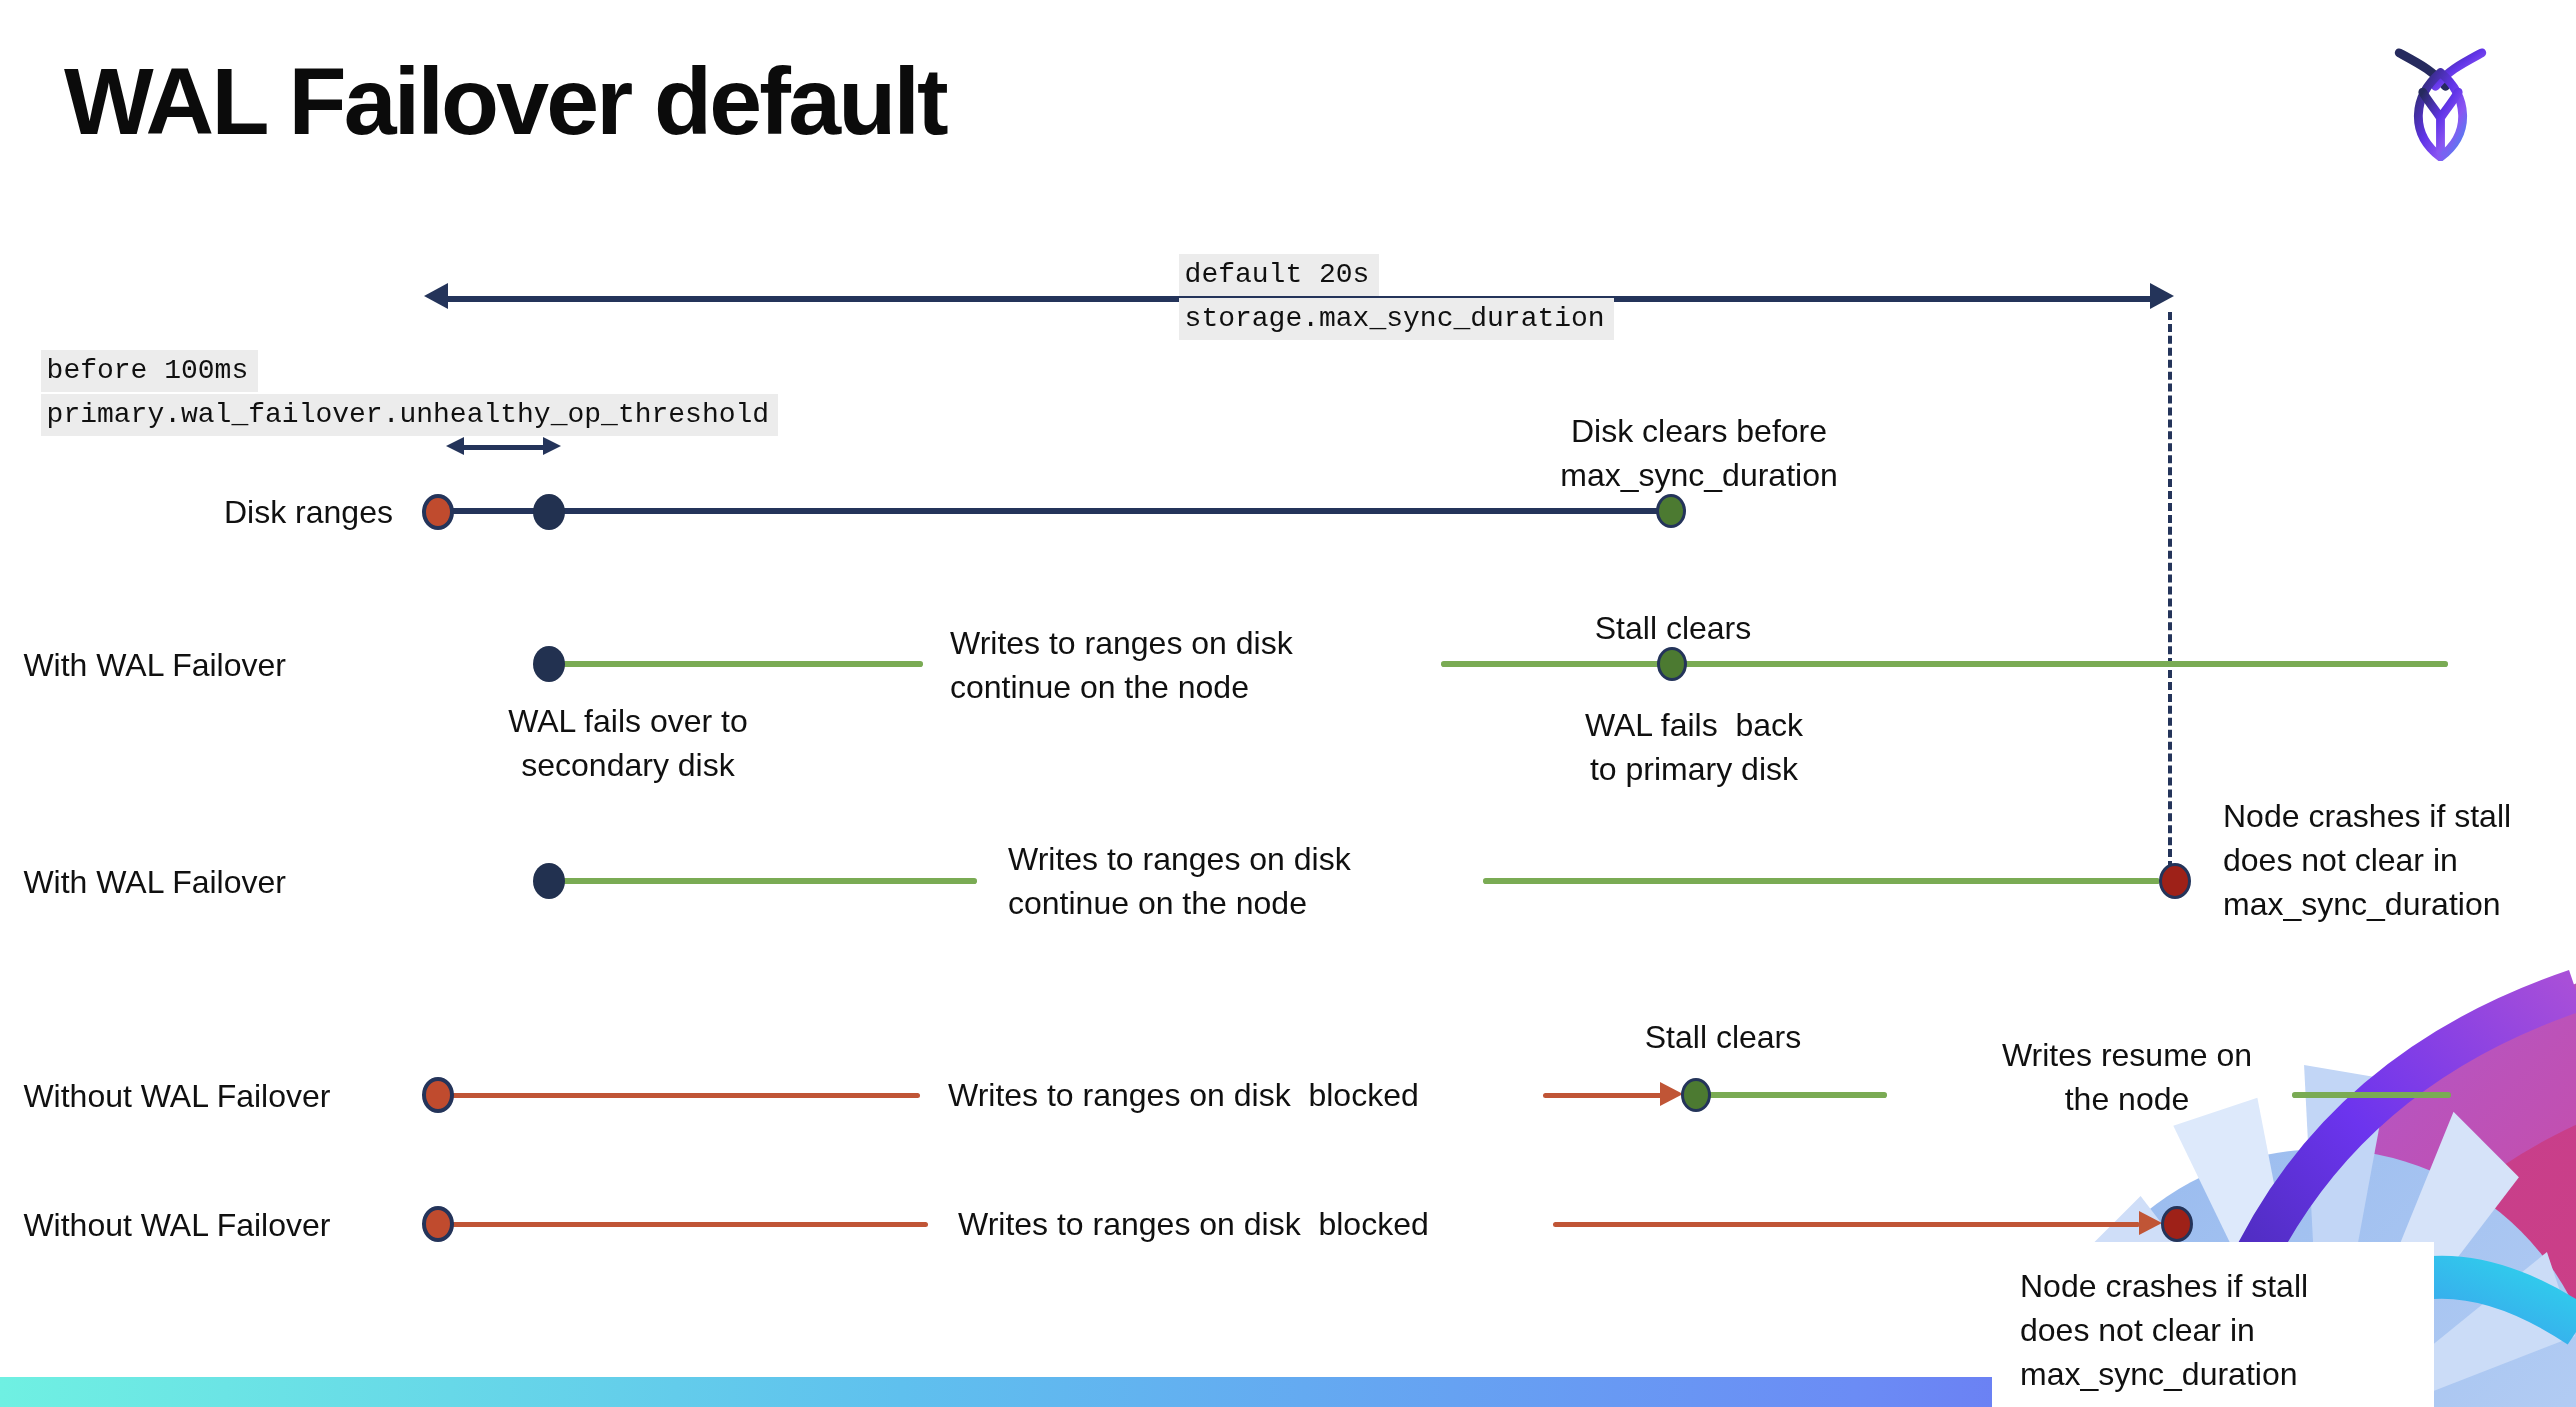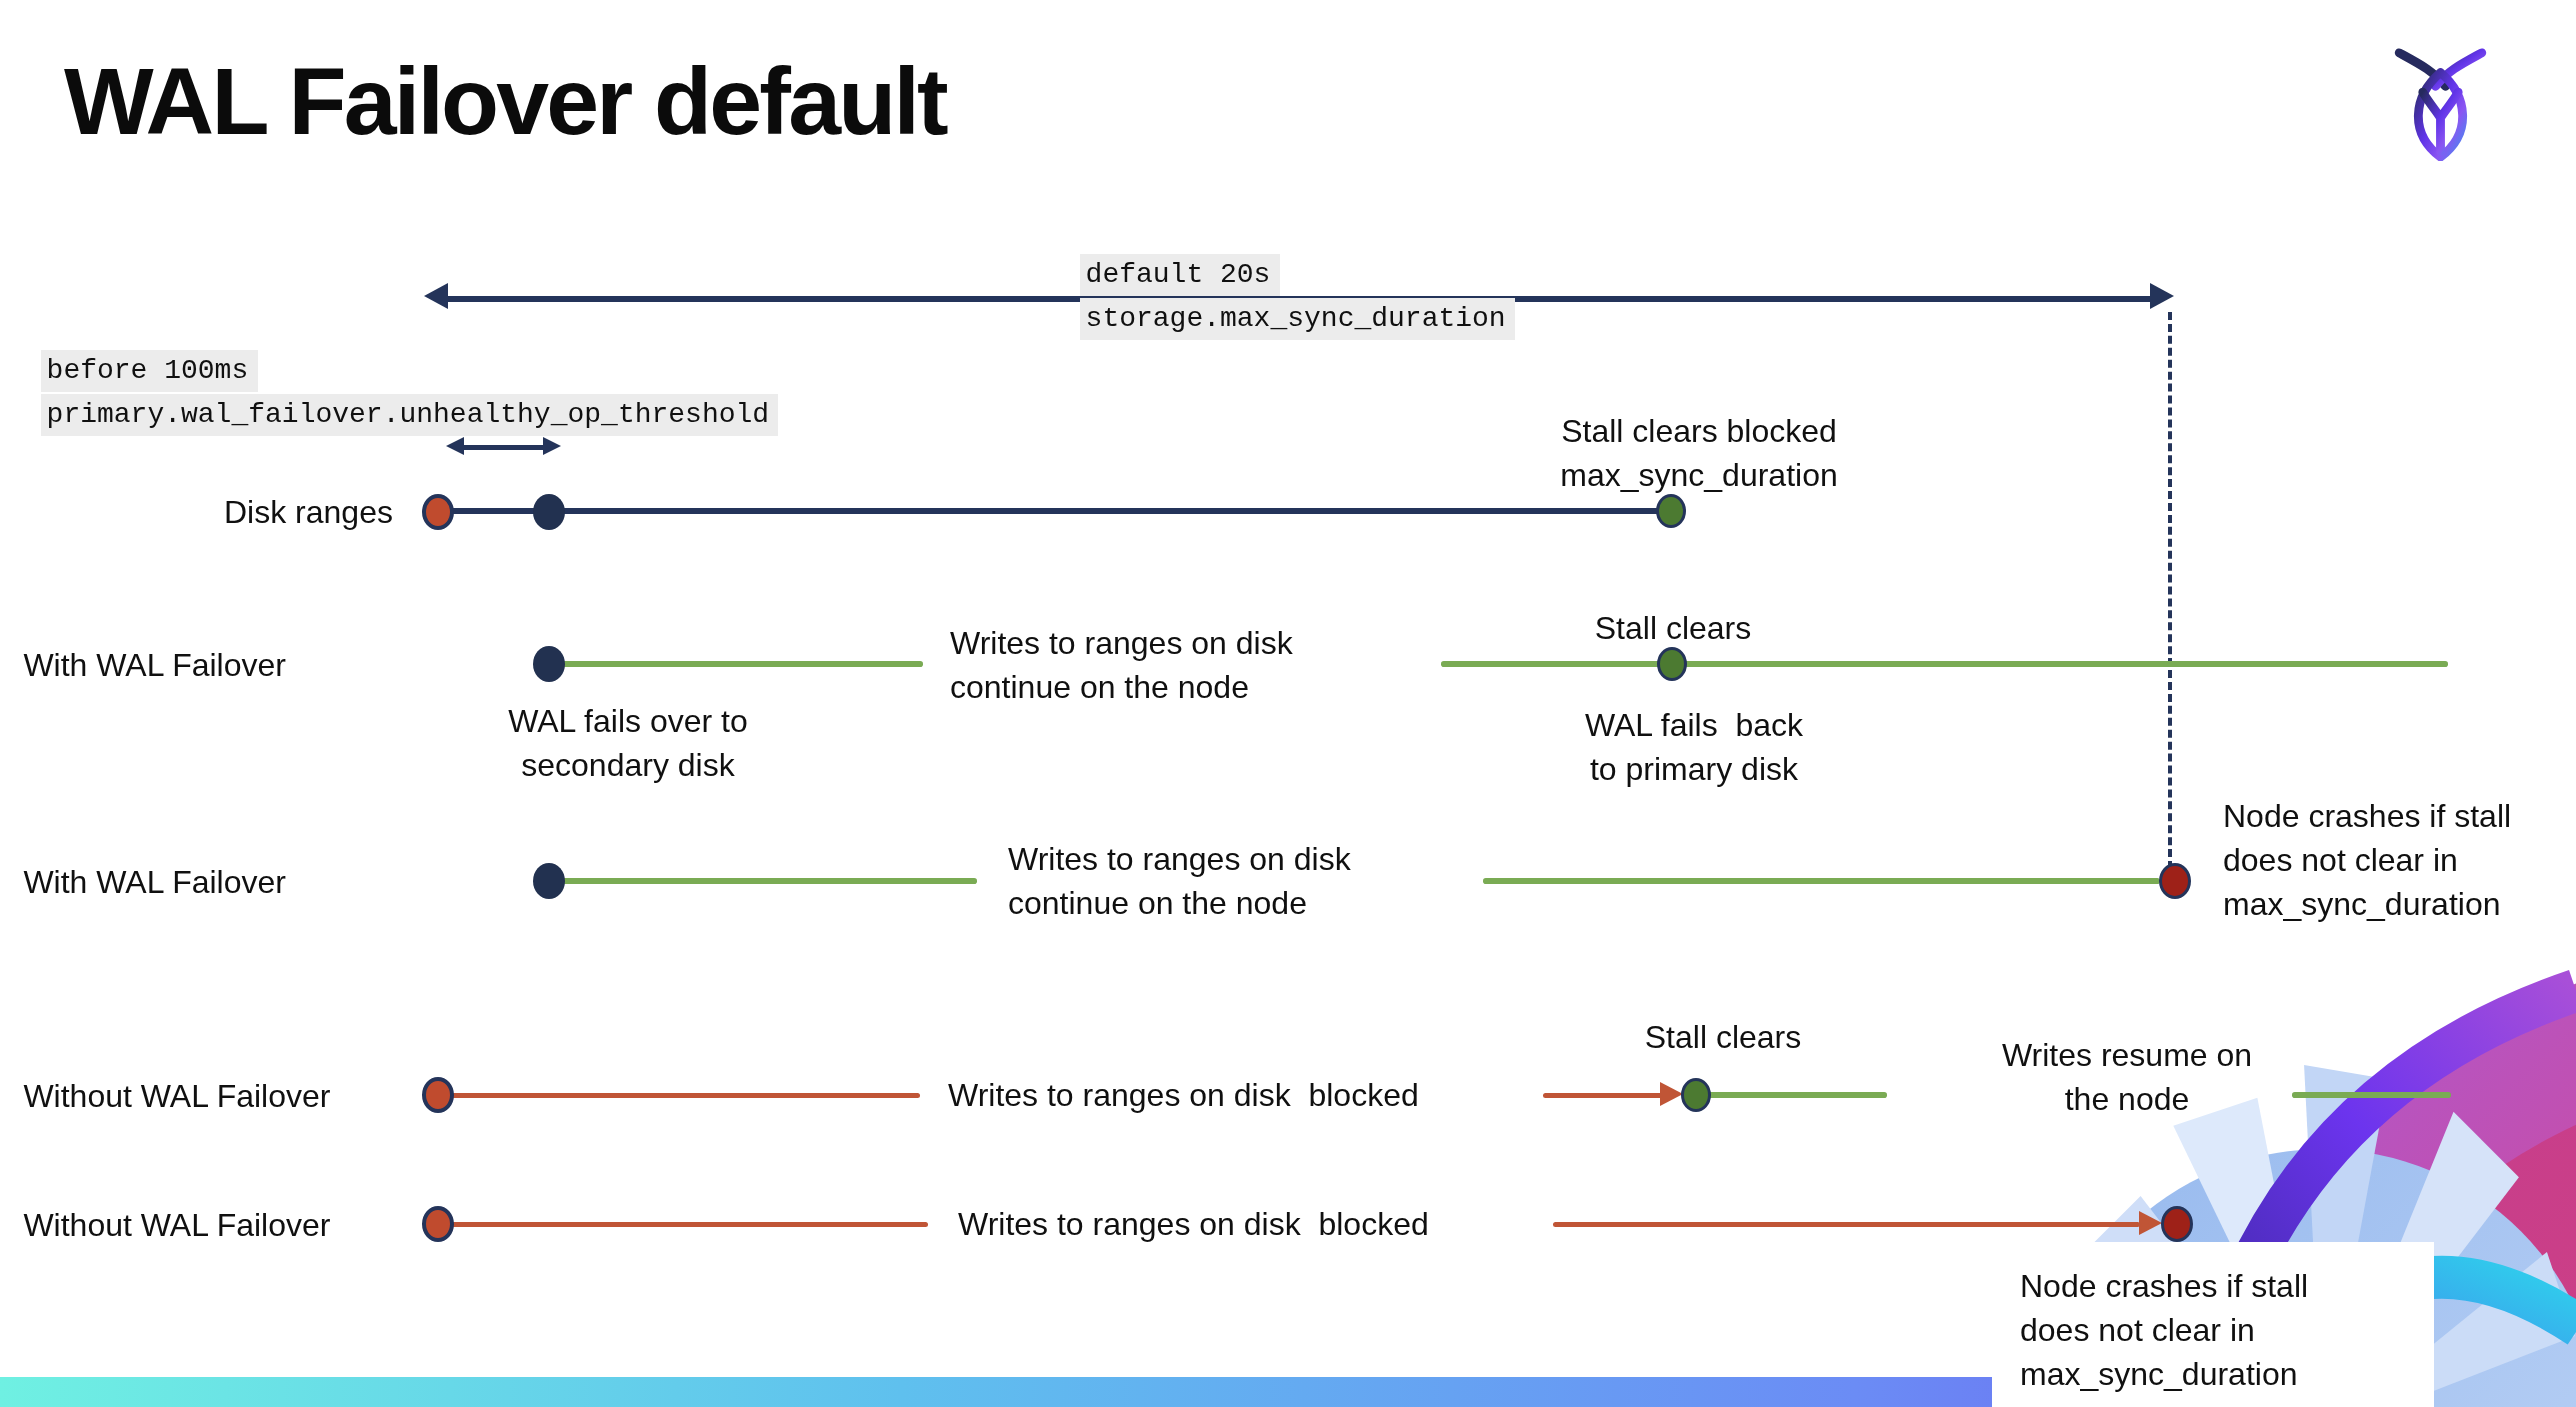--- a/index.html
+++ b/index.html
@@ -109,41 +109,41 @@
   </defs>
   <path d="M 8,10 C 30,22 42,28 55,44" fill="none" stroke="#262a5e" stroke-width="9" stroke-linecap="round"></path>
   <path d="M 92,10 C 70,22 58,28 45,44" fill="none" stroke="url(#lg)" stroke-width="9" stroke-linecap="round"></path>
   <path d="M 50,30 C 22,54 18,92 50,116 C 82,92 78,54 50,30 Z" fill="none" stroke="url(#lg)" stroke-width="9" stroke-linejoin="round"></path>
   <path d="M 50,110 L 50,76 M 50,76 C 42,64 37,59 32,50 M 50,76 C 58,64 63,59 68,50" fill="none" stroke="url(#lg)" stroke-width="9" stroke-linecap="round"></path>
 </svg>
 
 <div class="line navy-line" style="left:437px;top:296px;width:1724px;"></div>
 <div class="tri navy-left" style="left:424px;top:283px;"></div>
 <div class="tri navy-right" style="left:2150px;top:283px;"></div>
-<div class="abs code-label" style="left:1080px;top:254px;">
+<div class="abs code-label" style="left:1179px;top:254px;">
   <span>default 20s</span>
   <span>storage.max_sync_duration</span>
 </div>
 
 <div class="dashed-line" style="left:2168px;top:312px;height:557px;"></div>
 
 <div class="abs code-label" style="left:41px;top:350px;">
   <span>before 100ms</span>
   <span>primary.wal_failover.unhealthy_op_threshold</span>
 </div>
 <div class="line navy-line" style="left:458px;top:445px;width:90px;height:4.7px;"></div>
 <div class="tri navy-left small" style="left:446px;top:437px;"></div>
 <div class="tri navy-right small" style="left:543px;top:437px;"></div>
 
 <div class="row-label right" style="left:224px;top:494px;width:168px;">Disk ranges</div>
 <div class="line navy-line" style="left:438px;top:508px;width:1233px;"></div>
 <div class="dot red" style="left:422px;top:494px;"></div>
 <div class="dot navy" style="left:533px;top:494px;"></div>
 <div class="dot green" style="left:1656px;top:494px;"></div>
-<div class="note center" style="left:1699px;top:409px;">Stall clears blocked
+<div class="note center" style="left:1699px;top:409px;">Disk clears before
 max_sync_duration</div>
 
 <div class="row-label" style="left:23.4px;top:647px;">With WAL Failover</div>
 <div class="dot navy" style="left:533px;top:646px;"></div>
 <div class="line green-line" style="left:551px;top:661px;width:372px;"></div>
 <div class="note" style="left:950px;top:621px;">Writes to ranges on disk
 continue on the node</div>
 <div class="line green-line" style="left:1441px;top:661px;width:1007px;"></div>
 <div class="dot green" style="left:1657px;top:647px;"></div>
 <div class="note center" style="left:1673px;top:606px;">Stall clears</div>

